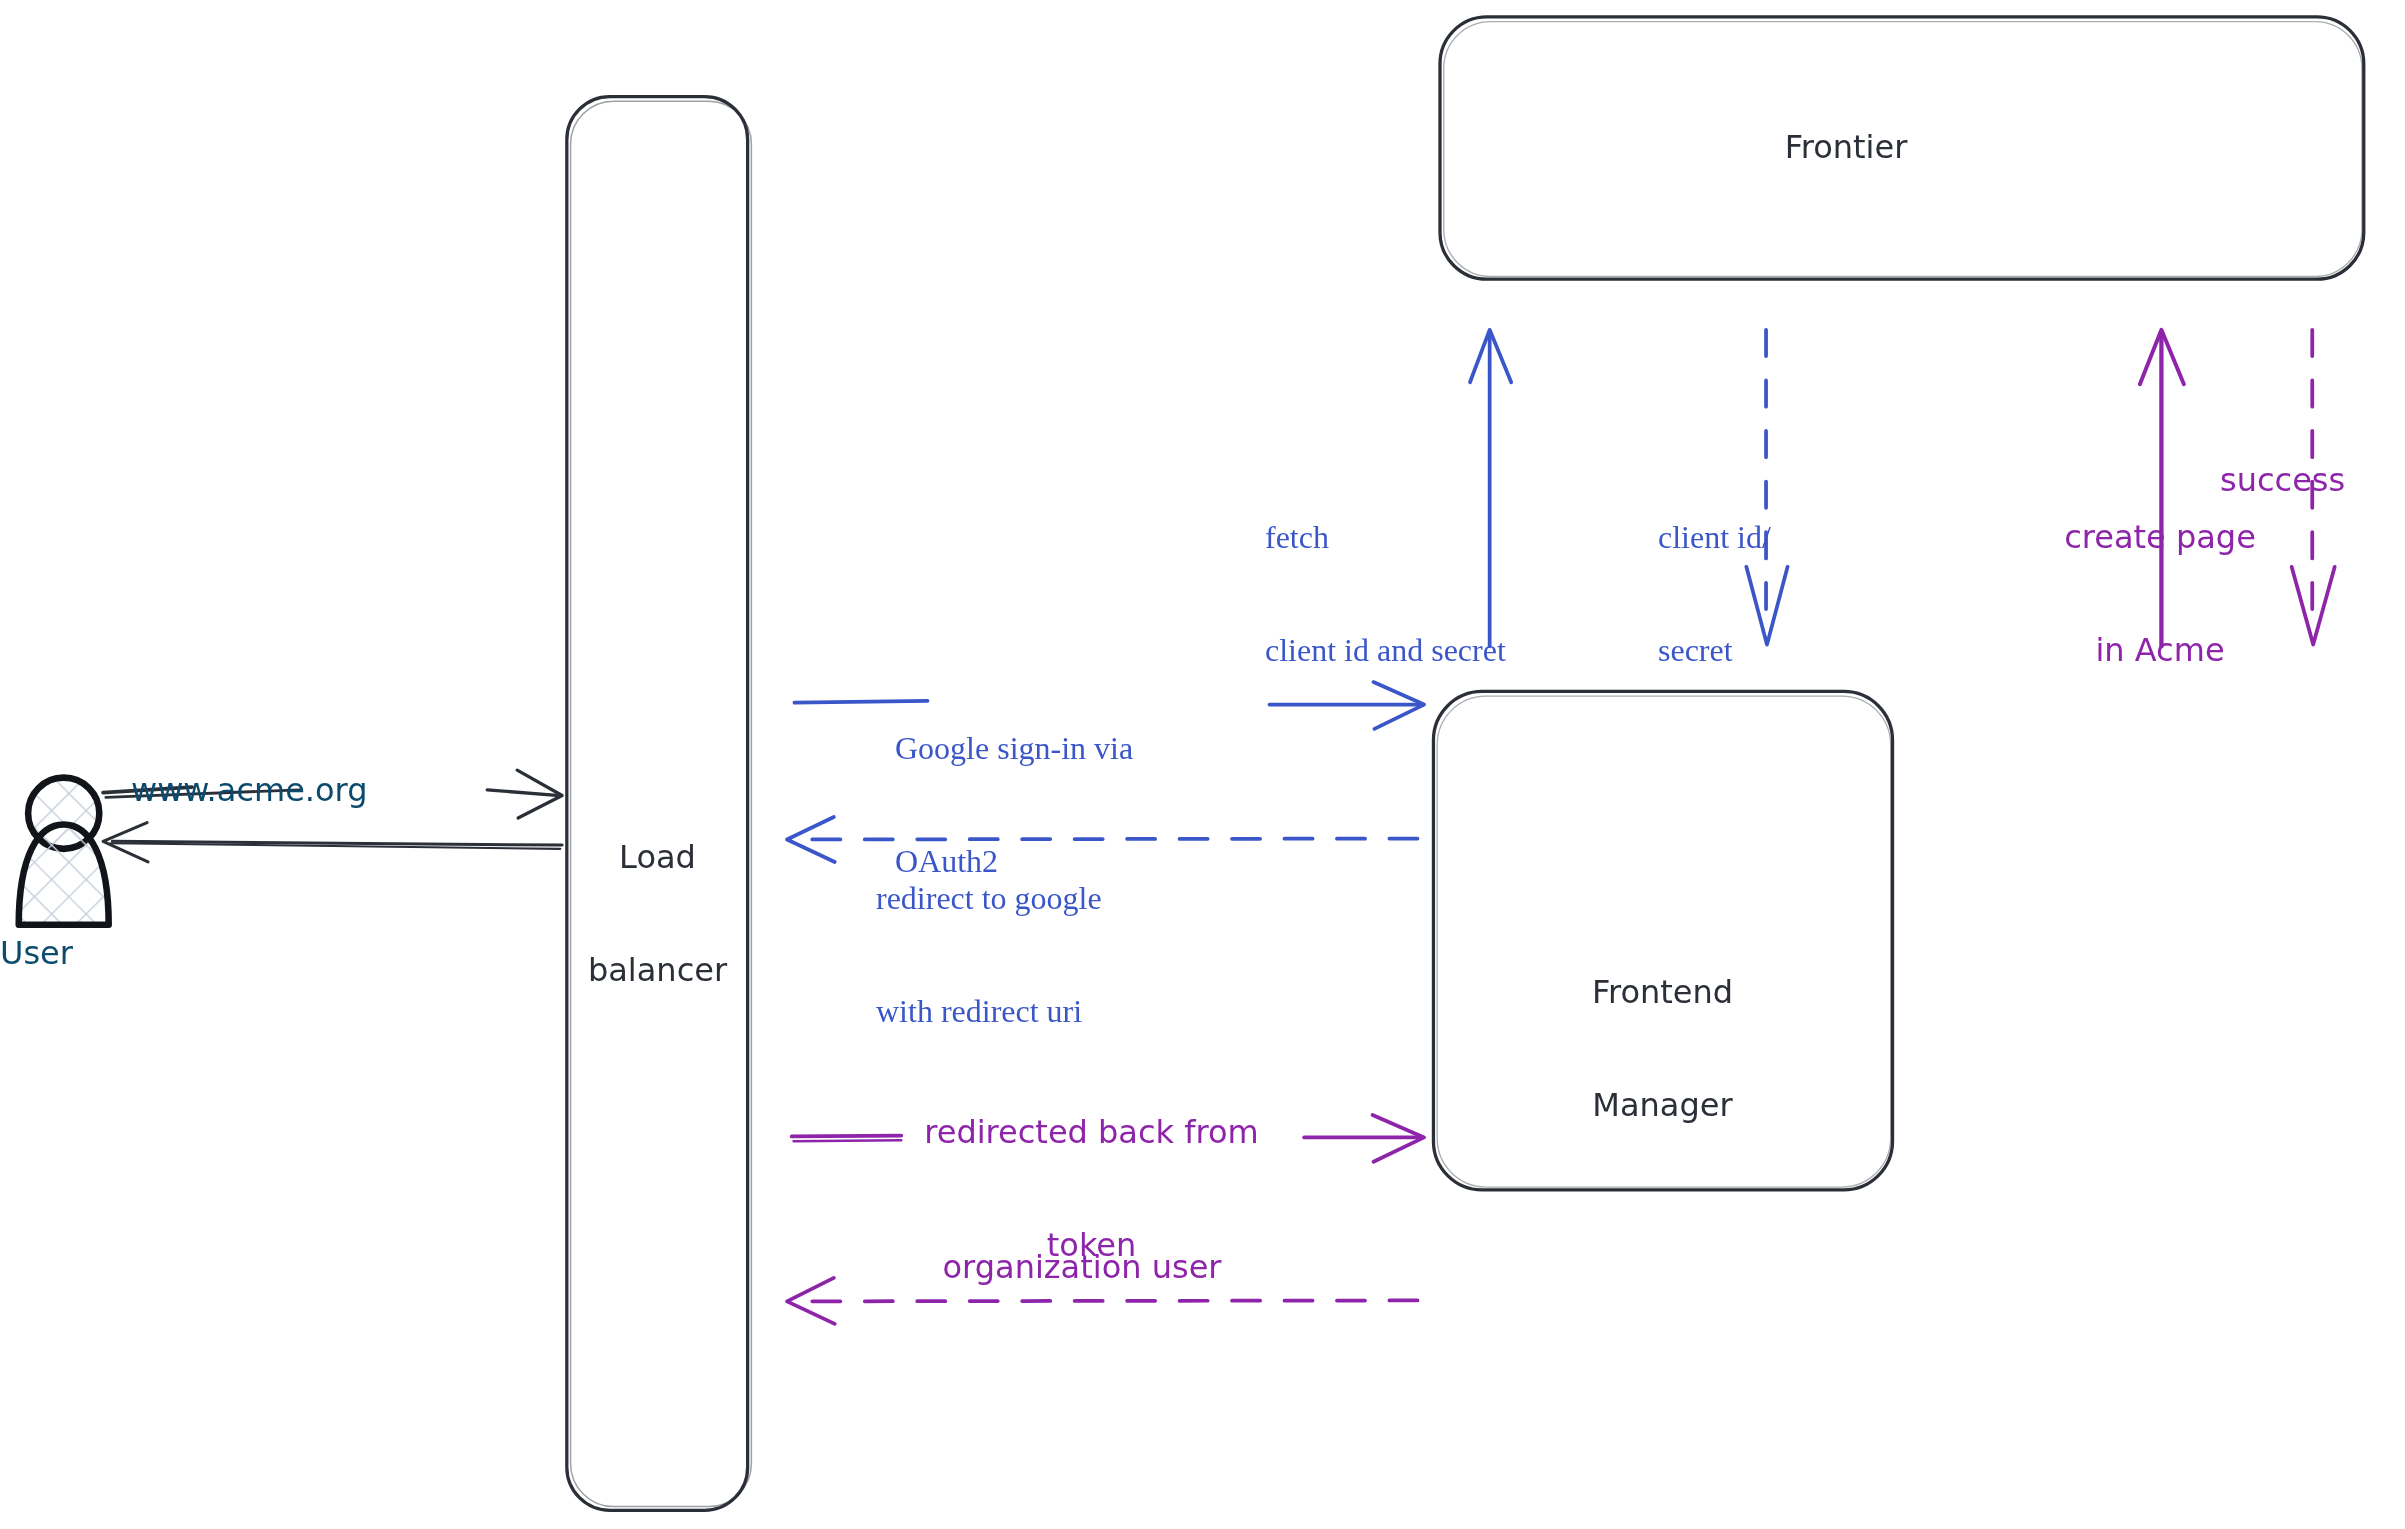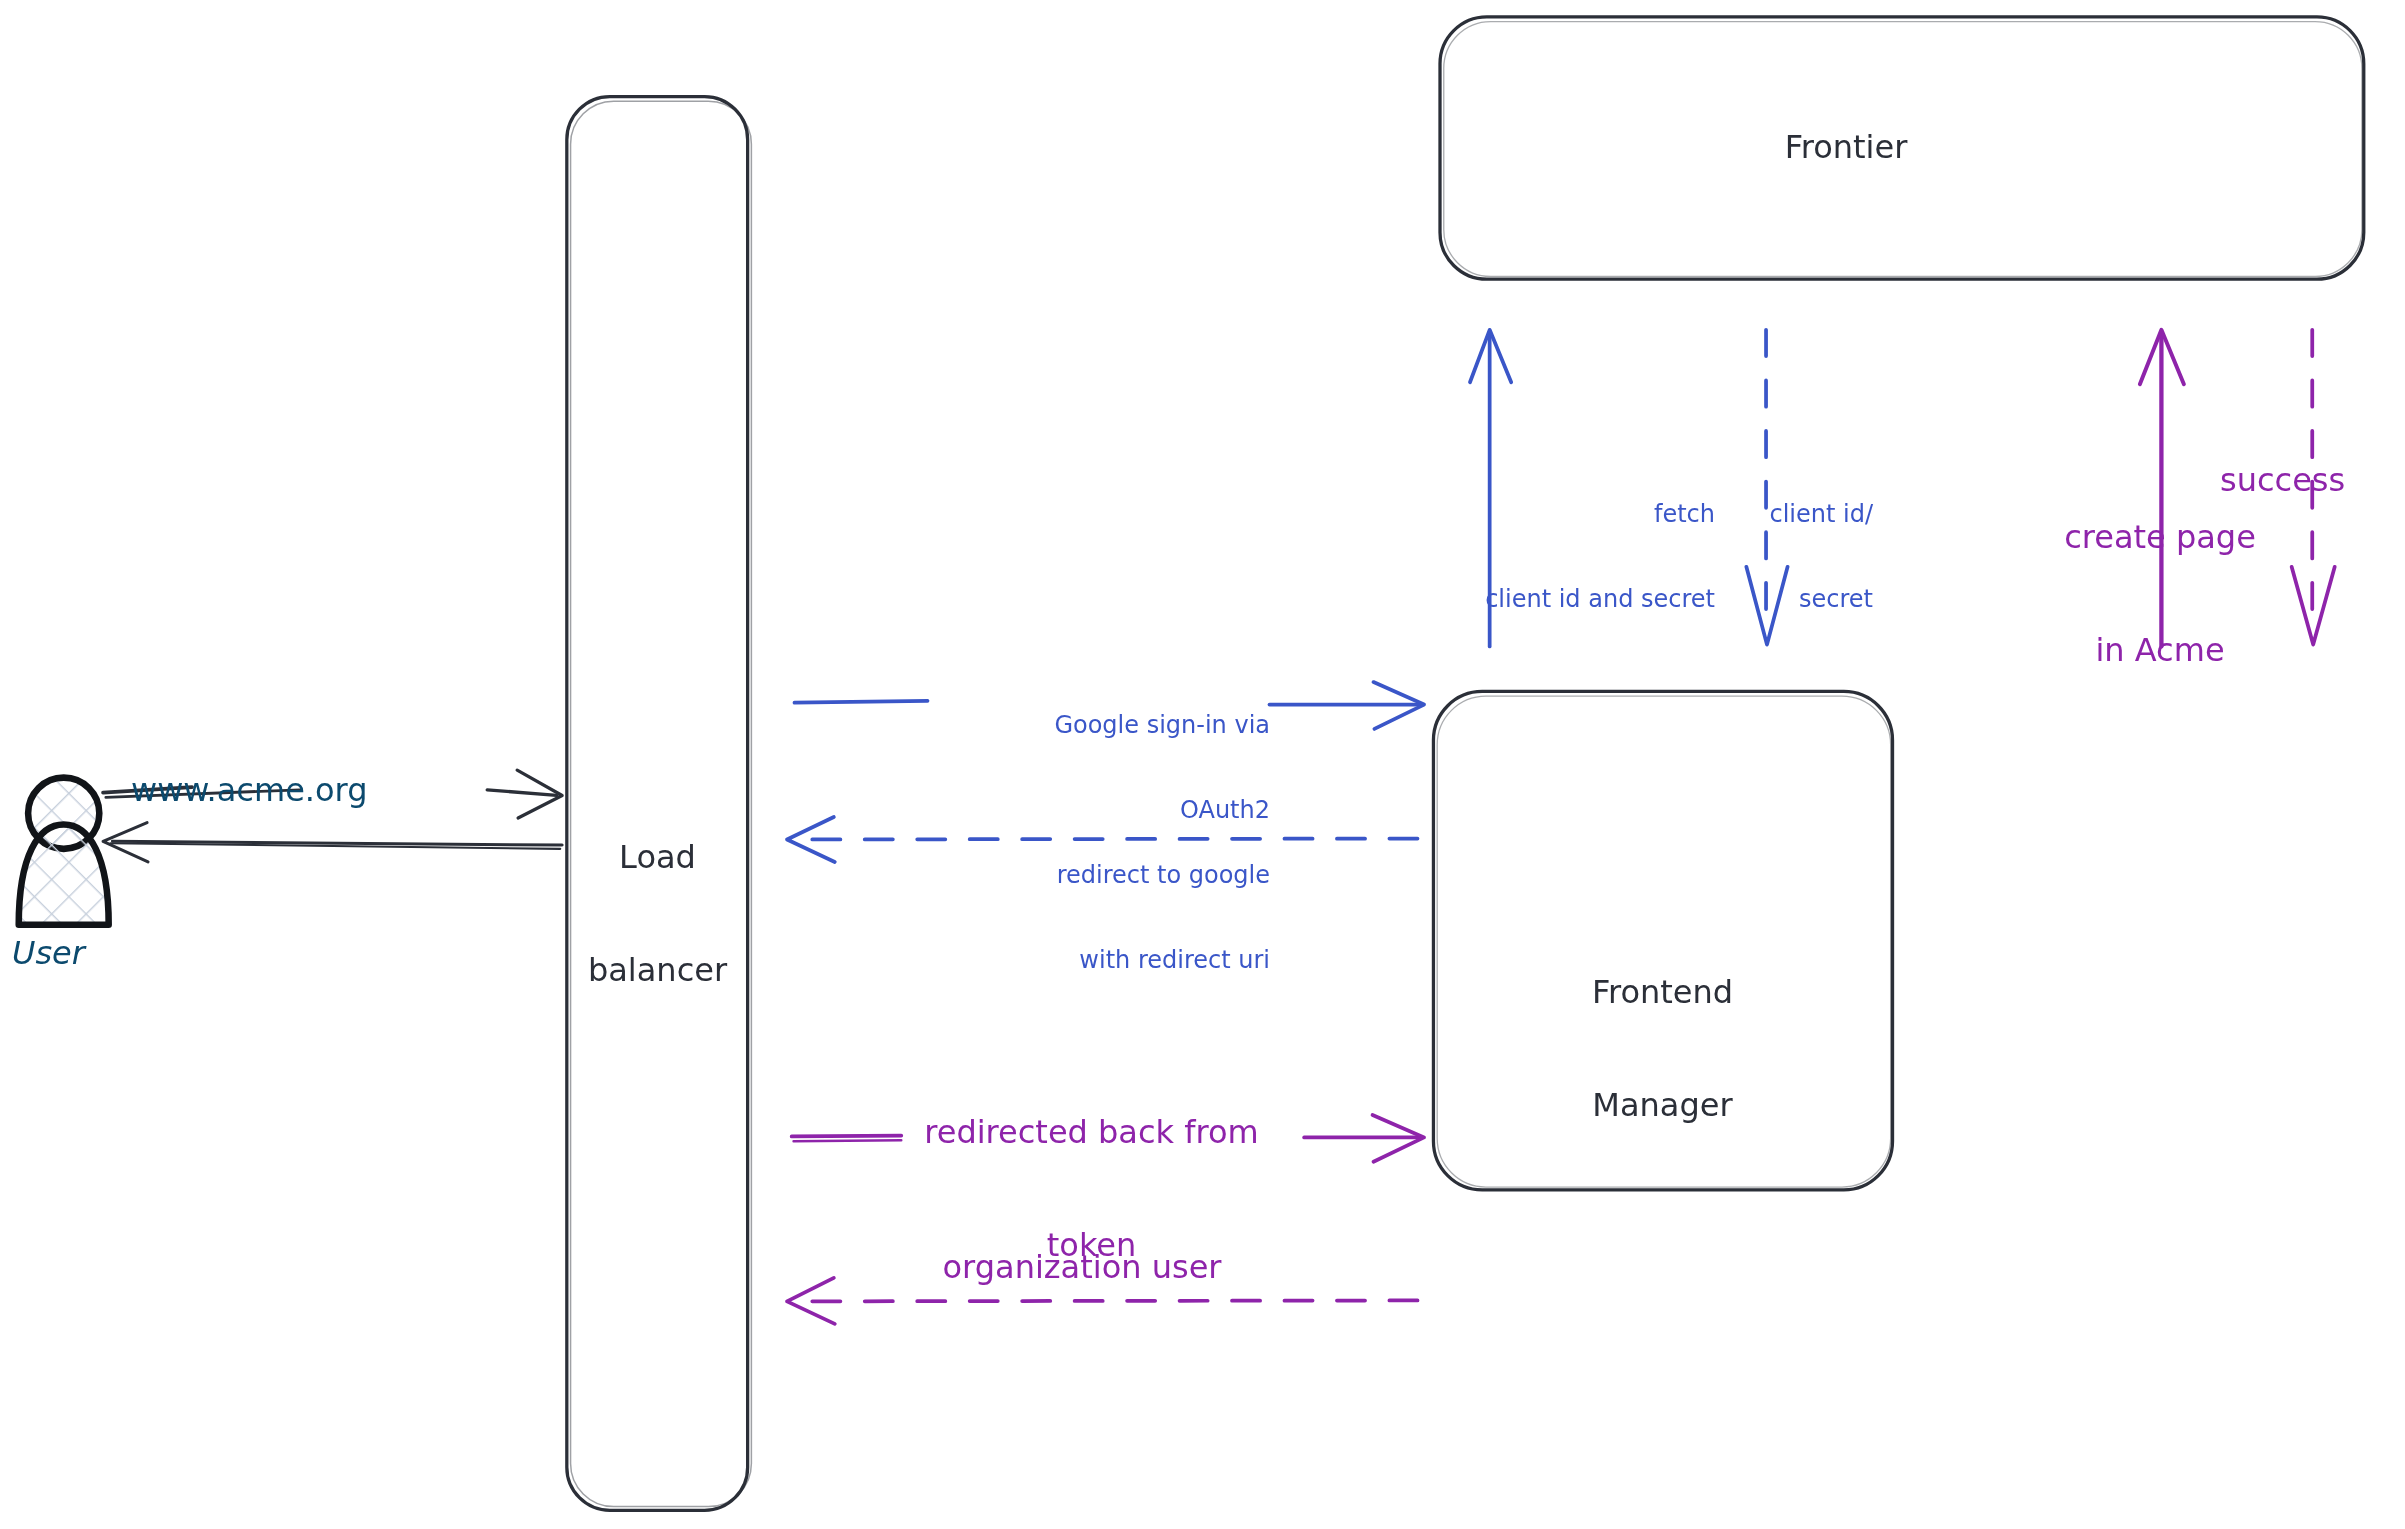--- a/index.html
+++ b/index.html
@@ -2,21 +2,21 @@
 <html style="font-size:15px"><head>
 <meta charset="utf-8">
 <style>
   html,body{margin:0;padding:0;background:#ffffff;}
   body{width:2405px;height:1530px;position:relative;overflow:hidden;
        font-family:"DejaVu Sans", sans-serif;}
   #stage{position:absolute;left:0;top:0;width:2405px;height:1530px;}
   svg.layer{position:absolute;left:0;top:0;width:2405px;height:1530px;overflow:visible;}
   .lbl{position:absolute;white-space:pre;line-height:1.18;}
   .node-lbl{color:#2b2f38;font-size:32px;text-align:center;}
-  .edge-blue{color:#3a56c8;font-size:24px;text-align:right;}
+  .edge-blue{color:#3a56c8;font-size:32px;text-align:left;font-family:Liberation Serif, serif;}
   .edge-purple{color:#8e24aa;font-size:32px;text-align:center;}
   .dark-lbl{color:#0c4a6e;font-size:32px;text-align:left;}
 </style>
 </head>
 <body>
 
 <div id="stage">
 
   <svg class="layer" viewBox="0 0 2567 1633">
     <defs>
@@ -96,21 +96,21 @@
       <path d="M2307 690 L2307 358" fill="none" stroke="#8e24aa" stroke-width="4.6" stroke-linecap="round"></path>
       <path d="M2284 410 L2307 352 L2331 410" fill="none" stroke="#8e24aa" stroke-width="4.2" stroke-linecap="round" stroke-linejoin="round"></path>
     </g>
 
     <g>
       <path d="M2468 352 L2468 652" fill="none" stroke="#8e24aa" stroke-width="4" stroke-linecap="round" stroke-dasharray="28 26"></path>
       <path d="M2446 605 L2469 688 L2492 605" fill="none" stroke="#8e24aa" stroke-width="4" stroke-linecap="round" stroke-linejoin="round"></path>
     </g>
   </svg>
 
-  <div class="lbl dark-lbl" style="left:12px;top:935px;width:131px;font-style:italic;">User</div>
+  <div class="lbl dark-lbl" style="left:0px;top:935px;width:131px;">User</div>
 
   <div class="lbl node-lbl" style="left:567px;top:763px;width:181px;">
     <div>Load</div>
     <div>balancer</div>
   </div>
 
   <div class="lbl node-lbl" style="left:1440px;top:129px;width:812px;">Frontier</div>
 
   <div class="lbl node-lbl" style="left:1433px;top:898px;width:459px;">
     <div>Frontend</div>

